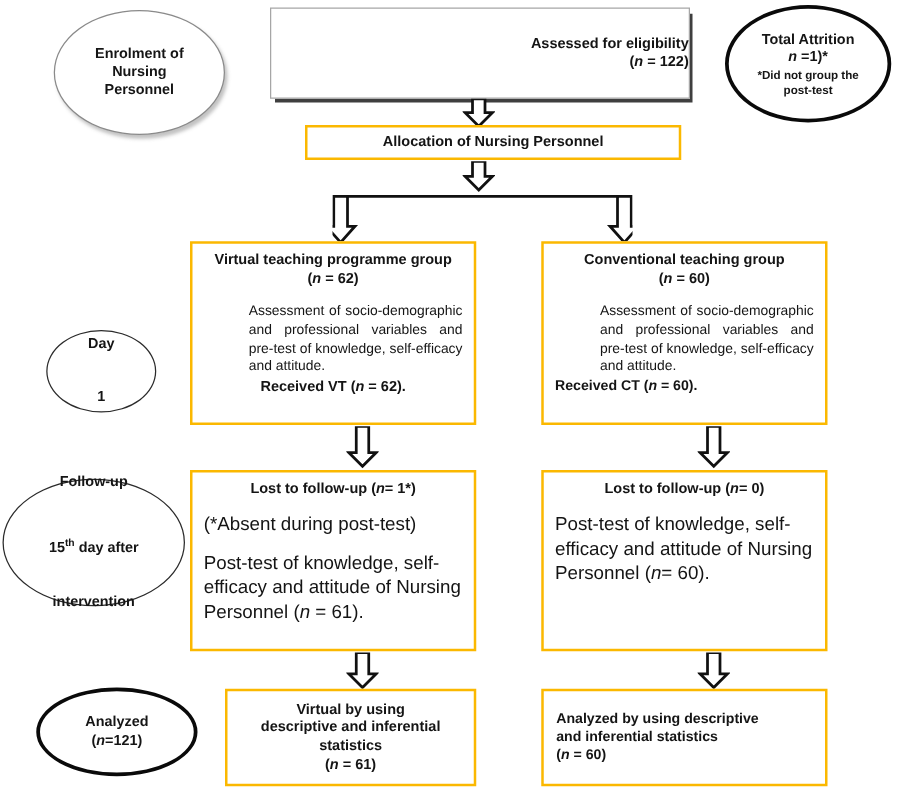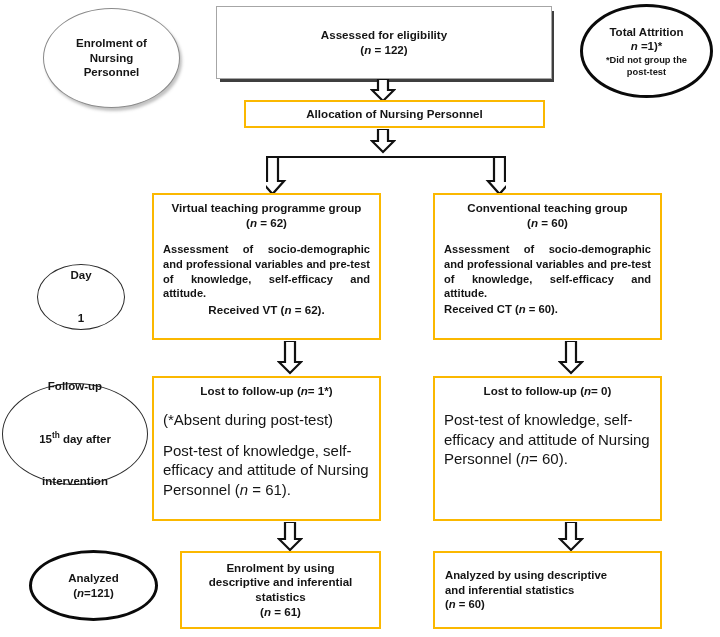--- a/index.html
+++ b/index.html
@@ -77,24 +77,25 @@
   }
   .b-title-left {
     font-size: 11.3px;
     font-weight: bold;
     text-align: left;
     line-height: 1.3;
     color: #141414;
   }
   .b-body {
     font-size: 11.1px;
-    font-weight: bold;
+    font-weight: normal;
     text-align: justify;
     line-height: 1.33;
     color: #141414;
+    margin-left: 36px;
   }
   .b-body-l {
     font-size: 15px;
     font-weight: normal;
     text-align: left;
     line-height: 1.33;
     color: #141414;
   }
   .pad { padding: 6px 9px 5px 9px; }
 
@@ -118,21 +119,21 @@
     <div class="ell-txt">Personnel</div>
   </div>
 
   <div class="node ellipse ellipse-thick" style="left:580px; top:4px; width:133px; height:94px; overflow:hidden;">
     <div class="ell-txt">Total Attrition</div>
     <div class="ell-txt"><i>n</i> =1)*</div>
     <div class="ell-note">*Did not group the</div>
     <div class="ell-note">post-test</div>
   </div>
 
-  <div class="node box-gray" style="left:216px; top:6px; width:336px; height:73px; display:flex; align-items:center; justify-content:center; flex-direction:column;">
+  <div class="node box-gray" style="left:216px; top:6px; width:336px; height:73px; display:flex; align-items:flex-end; justify-content:center; flex-direction:column;">
     <div class="b-title">Assessed for eligibility</div>
     <div class="b-title">(<i>n</i> = 122)</div>
   </div>
 
   <div class="arrow-down" style="left:370px; top:79px;">
     <svg width="26" height="24" viewBox="0 0 26 24">
       <polygon points="8,0 18,0 18,11 24,11 13,22 2,11 8,11" fill="#ffffff" stroke="#111111" stroke-width="2.2"></polygon>
     </svg>
   </div>
 
@@ -216,21 +217,21 @@
     </svg>
   </div>
 
   <div class="arrow-down" style="left:558px; top:522px;">
     <svg width="26" height="30" viewBox="0 0 26 30">
       <polygon points="8,0 18,0 18,17 24,17 13,28 2,17 8,17" fill="#ffffff" stroke="#111111" stroke-width="2.2"></polygon>
     </svg>
   </div>
 
   <div class="node box-yellow" style="left:180px; top:551px; width:201px; height:78px; display:flex; flex-direction:column; align-items:center; justify-content:center; padding:0 8px;">
-    <div class="b-title">Enrolment by using</div>
+    <div class="b-title">Virtual by using</div>
     <div class="b-title">descriptive and inferential</div>
     <div class="b-title">statistics</div>
     <div class="b-title">(<i>n</i> = 61)</div>
   </div>
 
   <div class="node box-yellow" style="left:433px; top:551px; width:229px; height:78px; display:flex; flex-direction:column; align-items:flex-start; justify-content:center; padding:0 10px;">
     <div class="b-title-left">Analyzed by using descriptive</div>
     <div class="b-title-left">and inferential statistics</div>
     <div class="b-title-left">(<i>n</i> = 60)</div>
   </div>

